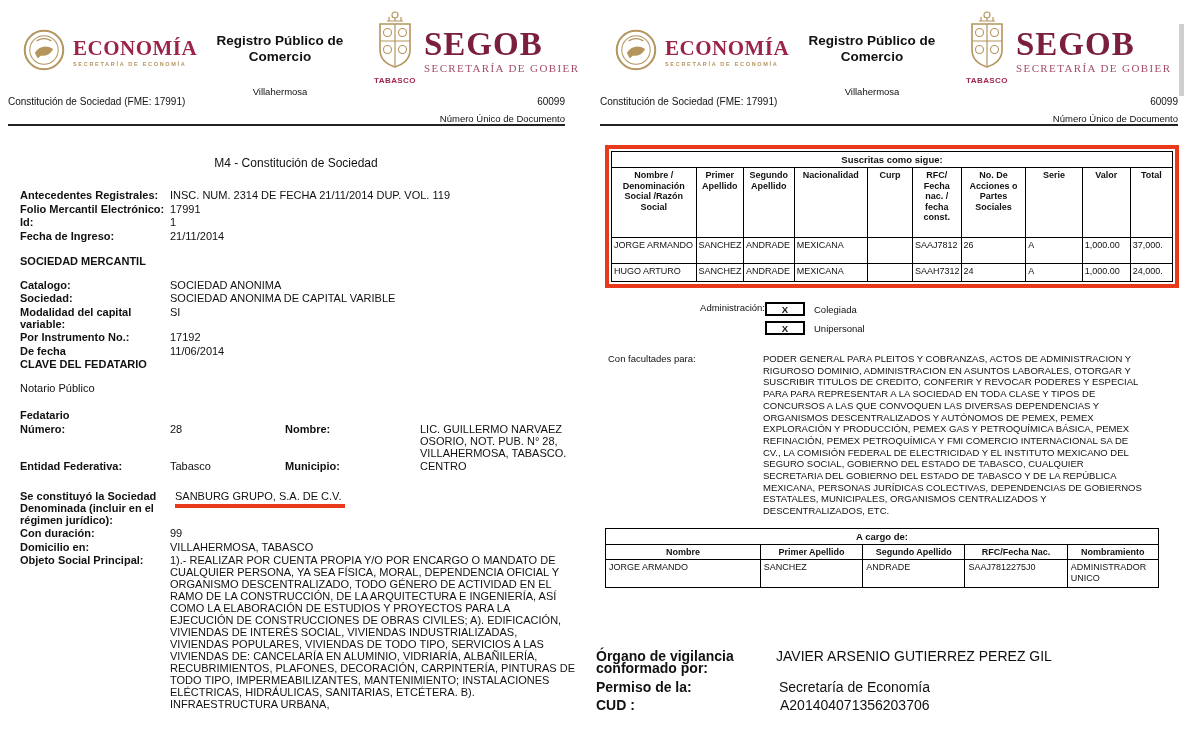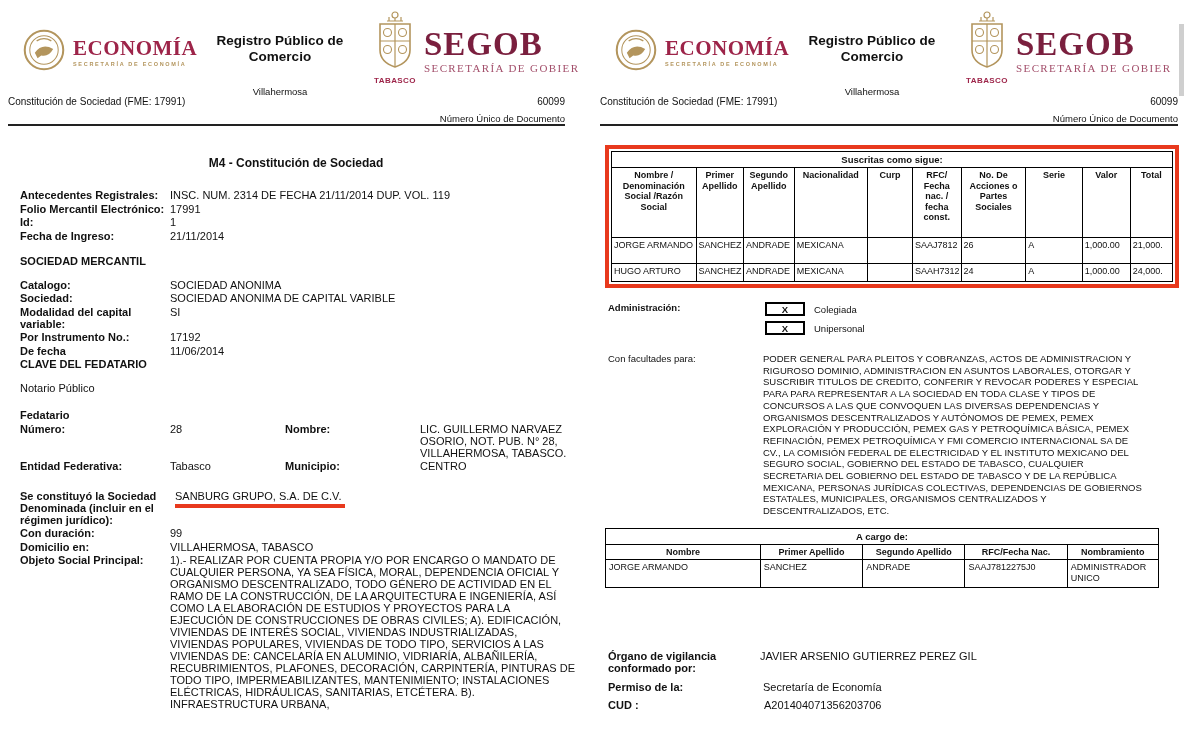--- a/index.html
+++ b/index.html
@@ -26,21 +26,21 @@
   .segob .t2 { font-family:"Liberation Serif", serif; font-size:11px; color:#a34f6b; letter-spacing:1.4px; margin-top:1px; }
   .docstrip { position:absolute; top:96px; left:8px; display:flex; justify-content:space-between; align-items:flex-end; border-bottom:2px solid #222; padding-bottom:17px; font-size:10px; }
   .page.left  .docstrip { right:27px; }
   .page.right .docstrip { right:6px; }
   .docnum-label { position:absolute; top:113px; font-size:9.5px; }
   .page.left  .docnum-label { right:27px; }
   .page.right .docnum-label { right:6px; }
   .edge-strip { position:absolute; right:0; top:24px; width:5px; height:72px; background:#cfcfcf; }
 
   
-  .ltitle { position:absolute; top:156px; left:0; width:100%; text-align:center; font-weight:bold; font-size:12px; }
+  .ltitle { position:absolute; top:156px; left:0; width:100%; text-align:center; font-weight:normal; font-size:12px; }
   .lfields { position:absolute; top:189px; left:20px; right:16px; font-size:11px; line-height:12px; }
   .frow { display:flex; margin-bottom:1.5px; }
   .flabel { width:150px; flex:none; font-weight:bold; padding-right:4px; }
   .fv { flex:1; }
   .v2 { width:115px; flex:none; }
   .flabel2 { width:135px; flex:none; font-weight:bold; }
   .fv2 { flex:1; max-width:150px; } .sp10{height:10px} .sp12{height:12px} .sp14{height:14px} .sp16{height:16px}
   .redline { display:inline-block; border-bottom:4px solid #e8391d; padding:0 4px 2px 0; }
   .para { width:378px; }
 
@@ -49,34 +49,34 @@
   table.doc { width:100%; border-collapse:collapse; table-layout:fixed; }
   table.doc th, table.doc td { border:1.5px solid #000; font-size:9px;margin-left:44px; }
   table.doc .title-row th { font-size:9.5px; font-weight:bold; text-align:center; height:16px; }
   .suscritas-wrap .colhead th { font-weight:bold; text-align:center; vertical-align:top; padding:2px 1px; line-height:10.5px; height:70px; }
   table.doc td { vertical-align:top; padding:2px 2px; line-height:10.5px; }
   td.clip { white-space:nowrap; overflow:hidden; }
   .suscritas-wrap tbody tr.r1 td { height:26px; }
   .suscritas-wrap tbody tr.r2 td { height:18px; }
 
   .adminrow { position:absolute; top:302px; left:16px; display:flex; font-size:9.5px; }
-  .adminrow .albl { width:157px; flex:none; font-weight:bold; }
+  .adminrow .albl { width:157px; flex:none; font-weight:normal;text-align:right; }
   .chkcol { display:flex; flex-direction:column; gap:5px; }
   .chkline { display:flex; align-items:center; gap:9px; }
   .chkbox { width:40px; height:14px; border:2px solid #000; font-weight:bold; font-size:9.5px; display:flex; align-items:center; justify-content:center; }
 
   .facrow { position:absolute; top:353px; left:16px; display:flex; font-size:9.5px; line-height:11.7px; }
   .facrow .flbl { width:155px; flex:none; }
   .facrow .ftxt { width:382px; }
 
   .cargo-wrap { position:absolute; top:528px; left:13px; width:554px; }
   .cargo-wrap .colhead th { font-weight:bold; text-align:center; padding:2px 1px; height:15px; }
   .cargo-wrap tbody td { height:28px; padding:2px 3px; }
 
-  .brow { position:absolute; left:16px; display:flex; font-size:11px; line-height:12px; }
+  .brow { position:absolute; left:4px; display:flex; font-size:14px; line-height:12px;gap:28px; }
   .brow .blbl { flex:none; font-weight:bold; padding-right:4px; }
   .organo { top:650px; } .organo .blbl { width:152px; }
   .permiso { top:681px; } .permiso .blbl { width:155px; }
   .cud { top:699px; } .cud .blbl { width:156px; }
 </style>
 </head>
 <body>
 
 <div class="page left">
 
@@ -299,21 +299,21 @@
         <tr class="r1">
           <td>JORGE ARMANDO</td>
           <td class="clip">SANCHEZ</td>
           <td class="clip">ANDRADE</td>
           <td class="clip">MEXICANA</td>
           <td></td>
           <td class="clip">SAAJ7812</td>
           <td class="clip">26</td>
           <td class="clip">A</td>
           <td class="clip">1,000.00</td>
-          <td class="clip">21,000.</td>
+          <td class="clip">37,000.</td>
         </tr>
         <tr class="r2">
           <td>HUGO ARTURO</td>
           <td class="clip">SANCHEZ</td>
           <td class="clip">ANDRADE</td>
           <td class="clip">MEXICANA</td>
           <td></td>
           <td class="clip">SAAH7312</td>
           <td class="clip">24</td>
           <td class="clip">A</td>

